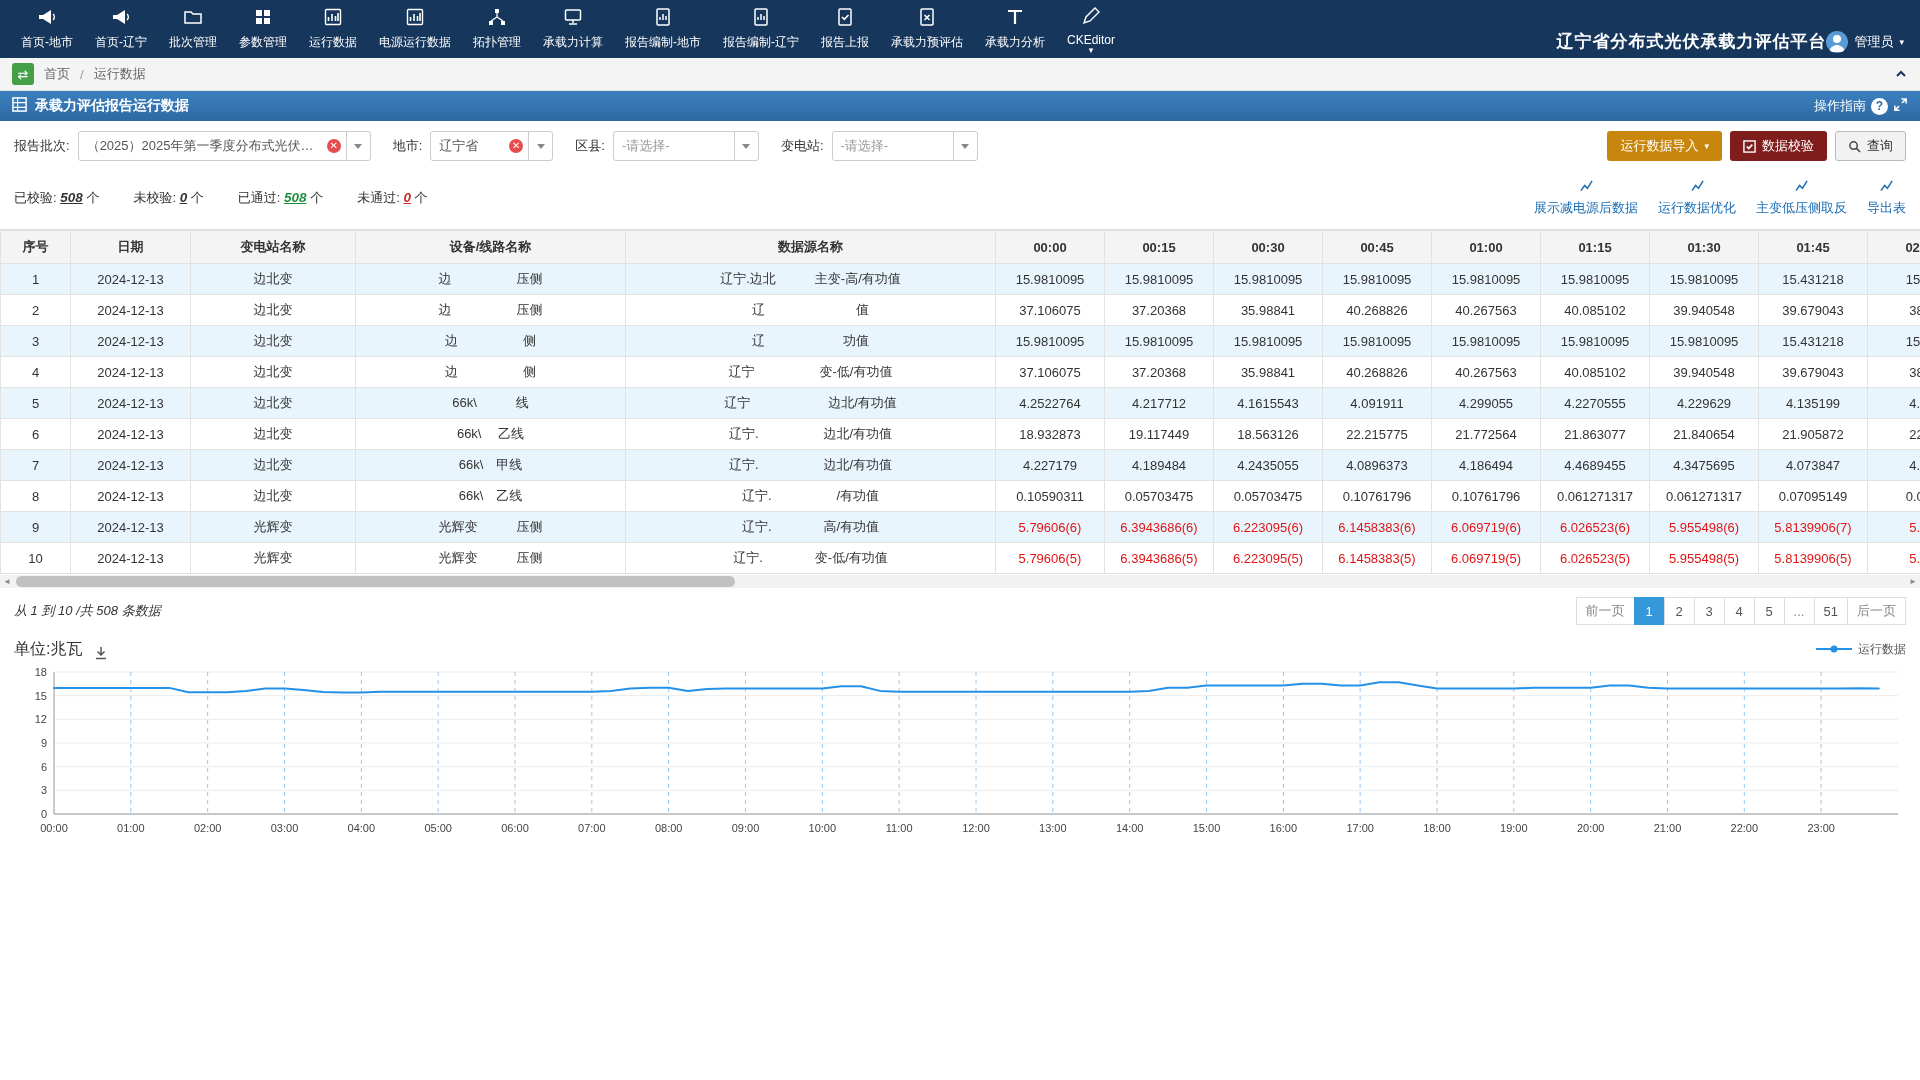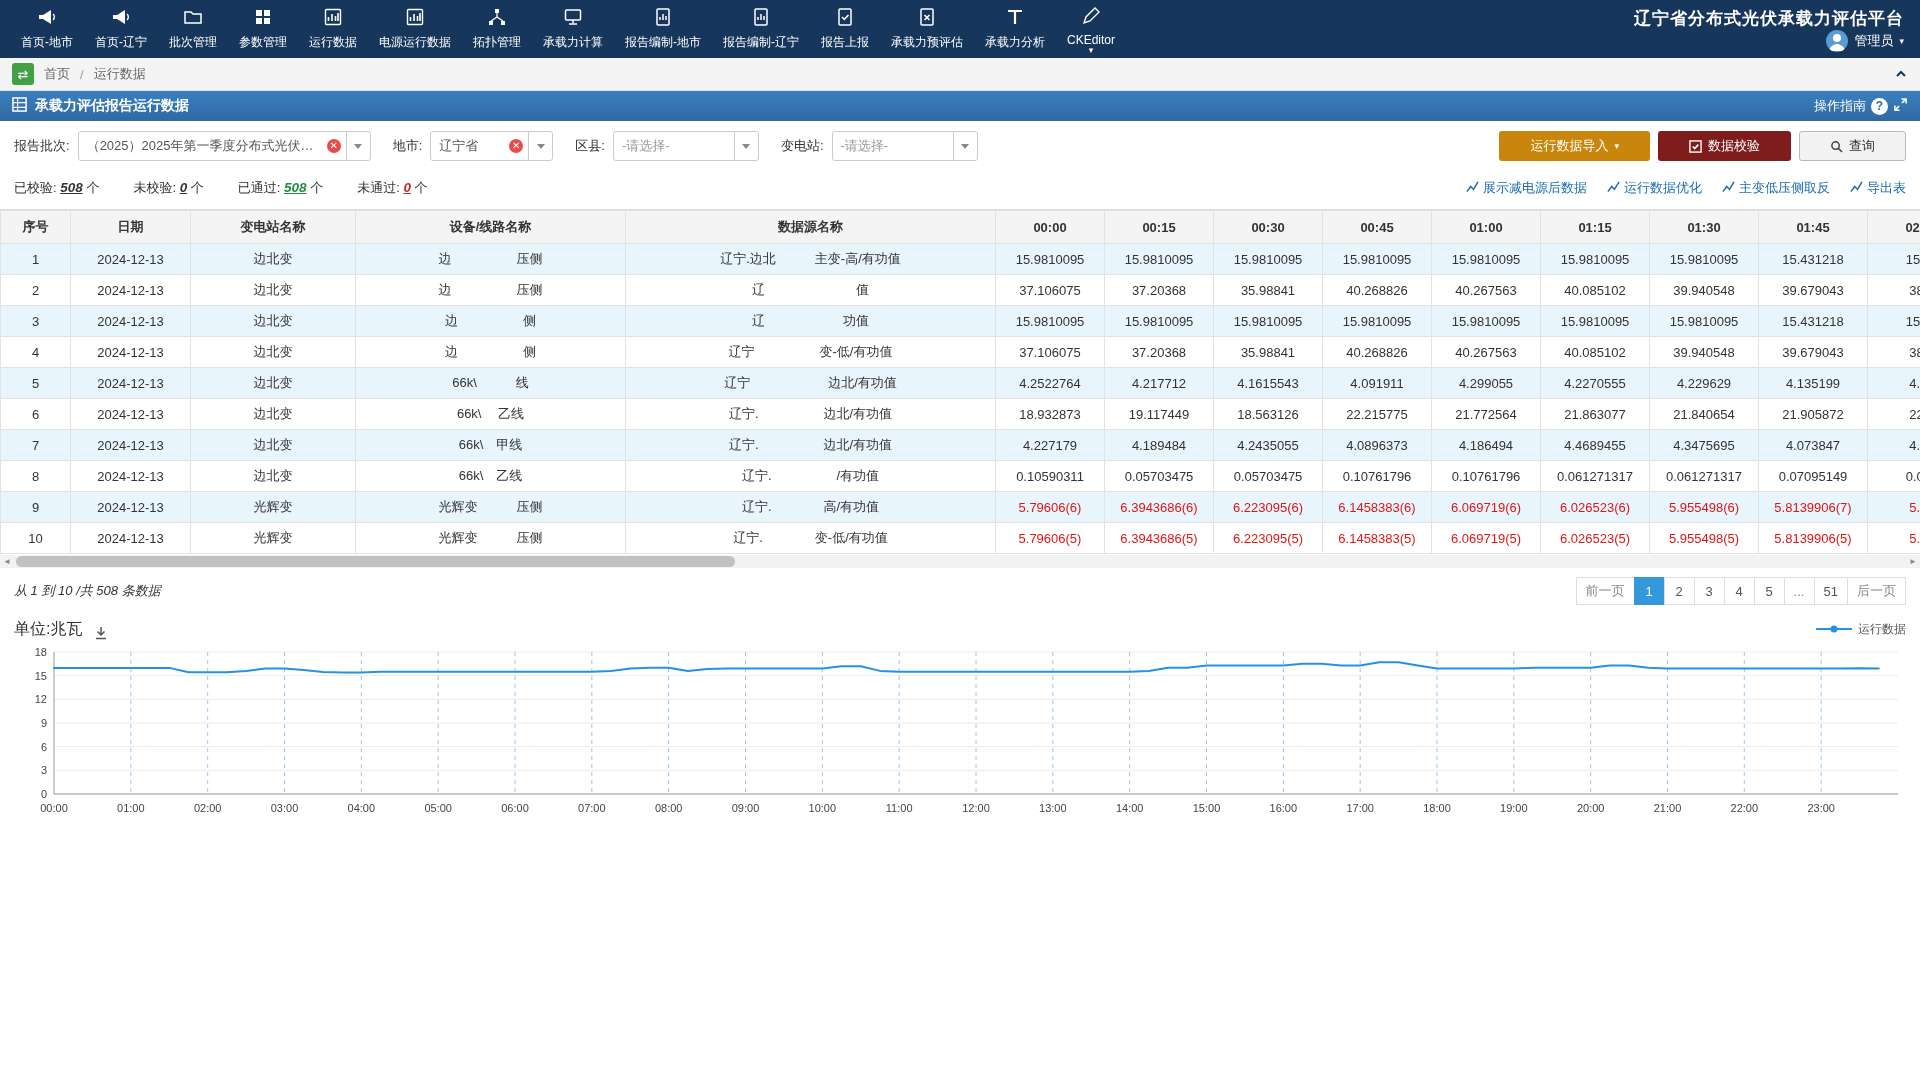--- a/index.html
+++ b/index.html
@@ -8,21 +8,21 @@
     width:1920px; height:1080px; overflow:hidden;
     font-family:"Liberation Sans","DejaVu Sans",sans-serif;
     background:#fff; color:#333;
   }
   
   .topnav { display:flex; align-items:stretch; background:#16365c; height:58px; color:#fff; padding:0 10px; }
   .nav-items { display:flex; align-items:stretch; }
   .nav-item { display:flex; flex-direction:column; align-items:center; justify-content:center; padding:0 11px; cursor:pointer; gap:3px; position:relative; }
   .nav-item .lbl { font-size:12px; white-space:nowrap; }
   .nav-caret { font-size:9px; line-height:4px; margin-top:-2px; }
-  .nav-right { margin-left:auto; display:flex; flex-direction:column; align-items:flex-end; padding:7px 6px 5px; }
+  .nav-right { margin-left:auto; display:flex; flex-direction:row; align-items:flex-end; justify-content:space-between; padding:7px 6px 5px; }
   .app-title { font-size:17px; font-weight:bold; letter-spacing:1px; white-space:nowrap; }
   .user-box { display:flex; align-items:center; gap:6px; font-size:13px; cursor:pointer; }
   .avatar { width:22px; height:22px; border-radius:50%; background:#5b9bd5; display:flex; align-items:center; justify-content:center; overflow:hidden; }
   .caret-down { font-size:9px; }
   
   .breadcrumb { height:33px; background:#f4f4f4; border-bottom:1px solid #e0e0e0; display:flex; align-items:center; padding:0 12px; gap:10px; font-size:13px; color:#666; }
   .refresh-btn { width:22px; height:22px; background:#43a047; border-radius:3px; color:#fff; display:flex; align-items:center; justify-content:center; font-size:13px; cursor:pointer; }
   .bc-sep { color:#999; }
   .bc-right { margin-left:auto; color:#16365c; cursor:pointer; display:flex; align-items:center; }
   
@@ -36,30 +36,30 @@
   .f-label:first-child { margin-left:0; }
   .sel { display:flex; align-items:center; border:1px solid #ccc; border-radius:3px; height:30px; background:#fff; cursor:pointer; }
   .sel .val { padding:0 8px; white-space:nowrap; overflow:hidden; text-overflow:ellipsis; font-size:13px; color:#555; }
   .sel.w-batch .val { width:248px; }
   .sel.w-city .val  { width:78px; }
   .sel.w-plain .val { width:120px; color:#999; }
   .x-chip { color:#fff; background:#e84c4c; border-radius:50%; min-width:14px; height:14px; font-size:10px; line-height:14px; text-align:center; margin-right:5px; cursor:pointer; }
   .sel .caret-box { border-left:1px solid #ccc; width:24px; align-self:stretch; display:flex; align-items:center; justify-content:center; }
   .tri-down { width:0; height:0; border-left:4px solid transparent; border-right:4px solid transparent; border-top:5px solid #888; }
   .f-buttons { margin-left:auto; display:flex; gap:8px; }
-  .btn { height:30px; border-radius:3px; display:inline-flex; align-items:center; gap:6px; padding:0 30px; font-size:13px; cursor:pointer; border:1px solid transparent; white-space:nowrap; }
+  .btn { height:30px; border-radius:3px; display:inline-flex; align-items:center; gap:6px; padding:0 12px; font-size:13px; cursor:pointer; border:1px solid transparent; white-space:nowrap; }
   .btn-import { background:#c8860d; color:#fff; }
   .btn-validate { background:#7f1d1d; color:#fff; }
   .btn-query { background:#f2f2f2; color:#333; border-color:#b9b9b9; }
   
   .statsbar { display:flex; align-items:center; padding:8px 14px 12px; font-size:13px; color:#333; }
   .stat { margin-right:34px; white-space:nowrap; }
   .stat b { font-style:italic; text-decoration:underline; font-size:13.5px; }
   .links { margin-left:auto; display:flex; gap:20px; }
-  .link { color:#1a6cb3; font-size:13px; display:flex; align-items:center; gap:4px; cursor:pointer; white-space:nowrap; }
+  .link { color:#1a6cb3; font-size:13px; display:flex; align-items:center; gap:4px; cursor:pointer; white-space:nowrap;flex-direction:column; }
   
   .table-wrap { width:100%; overflow:hidden; border-top:1px solid #ddd; }
   table.datagrid { border-collapse:collapse; table-layout:fixed; width:1976px; }
   .datagrid th, .datagrid td { border:1px solid #e2e2e2; height:31px; text-align:center; font-size:13px; padding:0 4px; white-space:nowrap; overflow:hidden; }
   .datagrid th { background:#f4f4f4; font-weight:bold; color:#333; height:33px; }
   tr.odd td { background:#e9f5fc; }
   tr.even td { background:#ffffff; }
   td.red { color:#e01515; }
   
   .hscroll { height:13px; background:#f2f2f2; position:relative; margin:1px 0 0; display:flex; align-items:center; }

